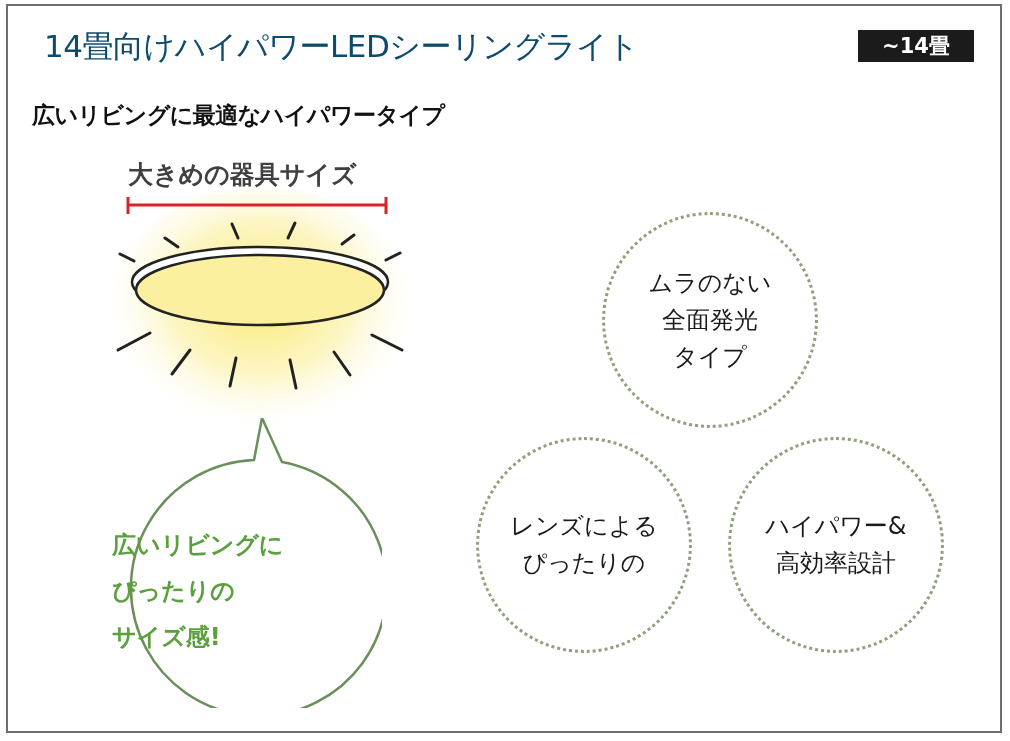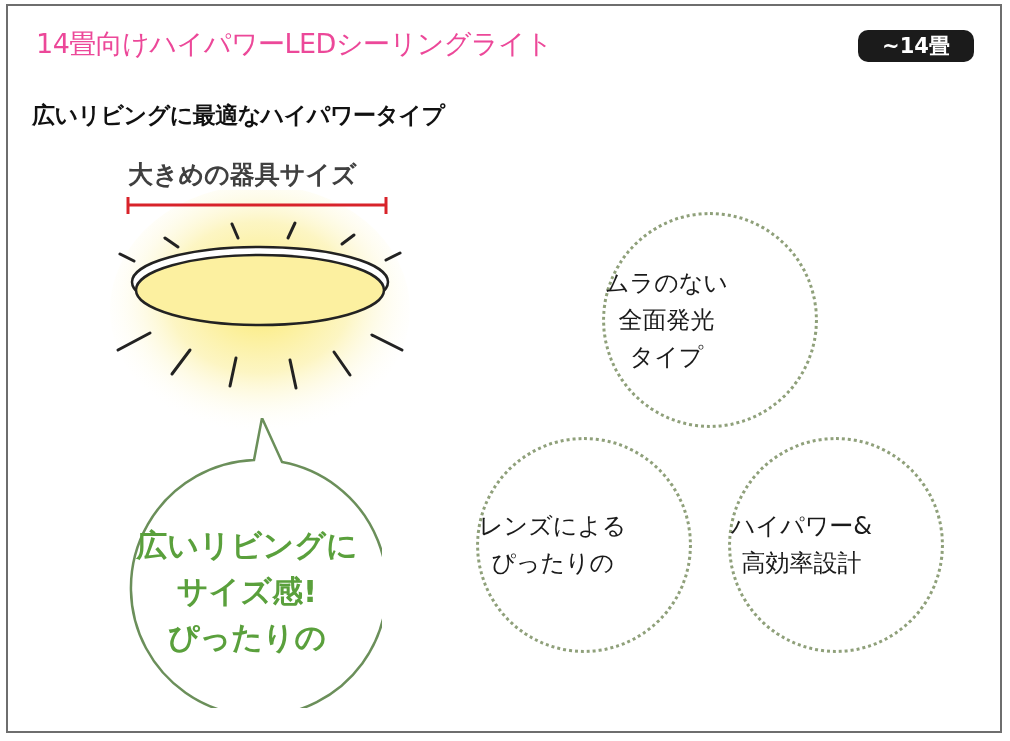--- a/index.html
+++ b/index.html
@@ -1,25 +1,25 @@
 <!DOCTYPE html>
 <html><head>
 <meta charset="utf-8">
 <style>
   html,body{margin:0;padding:0;background:#fff;}
   body{width:1010px;height:741px;position:relative;overflow:hidden;font-family:"DejaVu Sans","Liberation Sans",sans-serif;}
   .frame{position:absolute;left:6px;top:4px;width:996px;height:729px;border:2px solid #6e6e6e;box-sizing:border-box;background:#fff;}
-  .title{position:absolute;left:36px;top:26px;font-size:27px;color:#ec4899;letter-spacing:-0.5px;white-space:nowrap;}
-  .badge{position:absolute;left:858px;top:30px;width:116px;height:32px;background:#1b1b1b;color:#fff;font-size:21px;font-weight:bold;text-align:center;line-height:32px;border-radius:10px;}
+  .title{position:absolute;left:44px;top:26px;font-size:31px;color:#0c4a6e;letter-spacing:-0.5px;white-space:nowrap;}
+  .badge{position:absolute;left:858px;top:30px;width:116px;height:32px;background:#1b1b1b;color:#fff;font-size:21px;font-weight:bold;text-align:center;line-height:32px;}
   .subtitle{position:absolute;left:32px;top:100px;font-size:23px;font-weight:bold;color:#111;letter-spacing:-0.5px;white-space:nowrap;}
   .size-label{position:absolute;left:128px;top:158px;font-size:25px;font-weight:bold;color:#404040;white-space:nowrap;}
   .fixture{position:absolute;left:100px;top:190px;width:320px;height:250px;}
   .callout{position:absolute;left:112px;top:418px;width:270px;height:290px;}
-  .callout-text{position:absolute;left:112px;top:522px;width:270px;text-align:center;font-size:31px;font-weight:bold;color:#5aa03c;line-height:46px;}
-  .feature{position:absolute;width:216px;height:216px;border-radius:50%;border:3px dotted #8fa07a;box-sizing:border-box;display:flex;align-items:center;text-align:center;}
+  .callout-text{position:absolute;left:112px;top:522px;width:270px;text-align:left;font-size:24px;font-weight:bold;color:#5aa03c;line-height:46px;}
+  .feature{position:absolute;width:216px;height:216px;border-radius:50%;border:3px dotted #8fa07a;box-sizing:border-box;display:flex;align-items:center;justify-content:center;text-align:center;}
   .feature span{font-size:24px;color:#1a1a1a;line-height:37px;white-space:pre-line;}
 </style>
 </head>
 <body>
 
 <div class="frame"></div>
 
 <div class="title">14畳向けハイパワーLEDシーリングライト</div>
 <div class="badge">~14畳</div>
 <div class="subtitle">広いリビングに最適なハイパワータイプ</div>
@@ -56,22 +56,22 @@
   </g>
   <ellipse cx="160" cy="92" rx="128" ry="35" fill="#fff" stroke="#222" stroke-width="2.5"></ellipse>
   <ellipse cx="160" cy="100" rx="124" ry="35" fill="#fcf0a0" stroke="#222" stroke-width="2.5"></ellipse>
 </svg>
 
 <svg class="callout" viewBox="0 0 270 290">
   <path d="M150 0 L170 44 A128 128 0 1 1 142 42 Z" fill="#fff" stroke="#6b8f5a" stroke-width="2.5"></path>
 </svg>
 <div class="callout-text">
   <div>広いリビングに</div>
+  <div>ぴったりの</div>
   <div>サイズ感!</div>
-  <div>ぴったりの</div>
 </div>
 
 <div class="feature" style="left:602px;top:212px;">
   <span>ムラのない
 全面発光
 タイプ</span>
 </div>
 <div class="feature" style="left:476px;top:437px;">
   <span>レンズによる
 ぴったりの</span>

